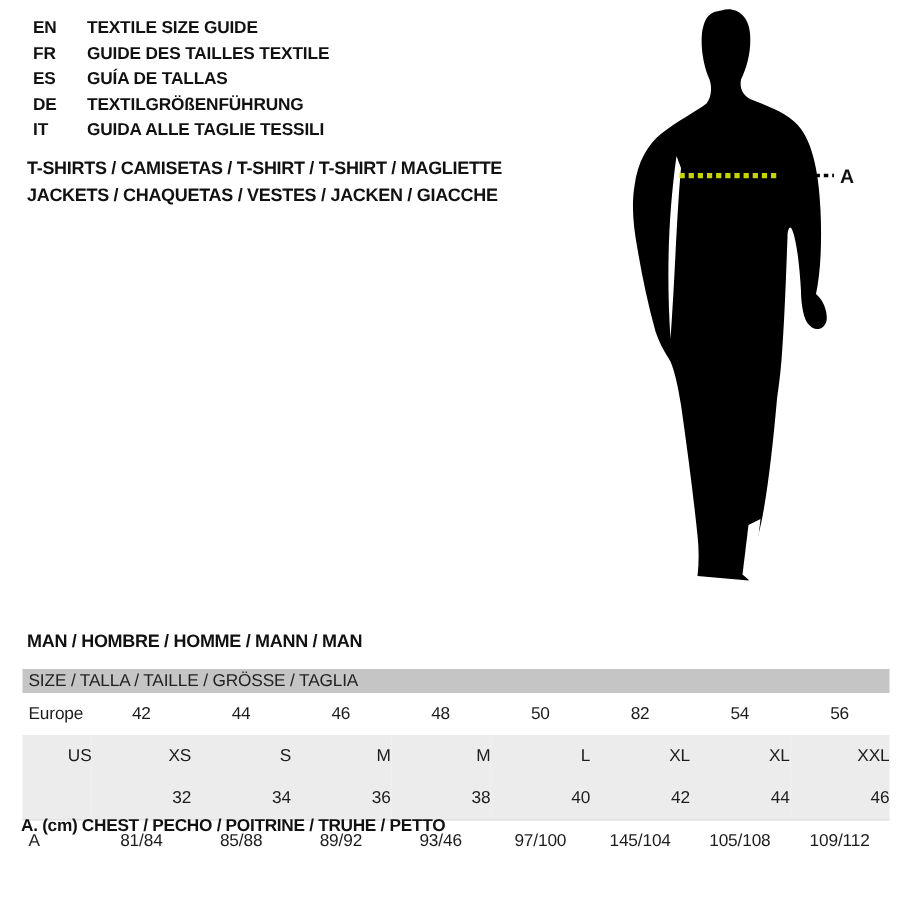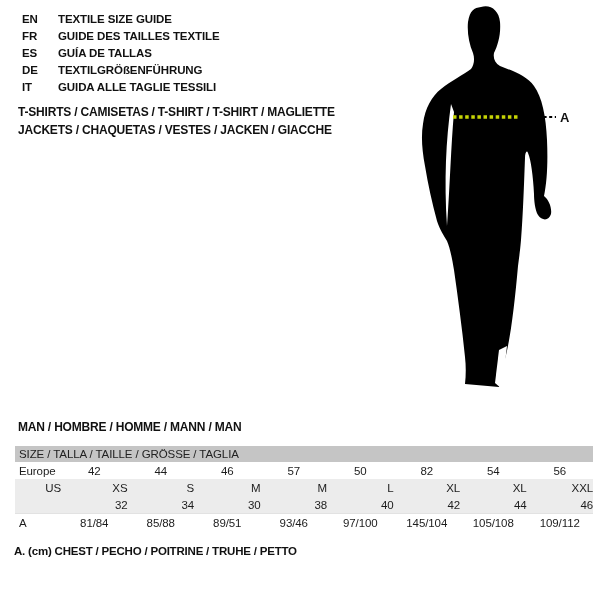--- a/index.html
+++ b/index.html
@@ -25,21 +25,21 @@
   
   .section-title{left:18px;top:420px;font-size:12px;font-weight:700;letter-spacing:-0.2px;}
 
   
   .size-table{left:15px;top:446px;width:578px;border-collapse:collapse;table-layout:fixed;
     font-size:11.5px;letter-spacing:-0.1px;color:#1c1c1c;}
   .size-table th{
     background:#c5c5c5;font-weight:400;text-align:left;padding:2px 0 2px 4px;
     height:12px;font-size:11.5px;color:#222;
   }
-  .size-table td{padding:0;height:17px;text-align:center;vertical-align:middle;}
+  .size-table td{padding:0;height:28px;text-align:center;vertical-align:middle;}
   .size-table td.row-label{text-align:left;padding-left:4px;width:46px;}
   .size-table tr.shaded td{background:#ececec;text-align:right;}
   .size-table tr.row-a td{border-top:1px solid #e2e2e2;}
 
   
   .footnote{left:14px;top:545px;font-size:11.5px;font-weight:700;letter-spacing:-0.2px;}
 
   .fig-label{font-family:"Liberation Sans","DejaVu Sans",sans-serif;font-size:13px;font-weight:600;}
 </style>
 </head>
@@ -128,53 +128,53 @@
   </colgroup>
   <tbody>
       <tr>
     <th colspan="9">SIZE / TALLA / TAILLE / GRÖSSE / TAGLIA</th>
   </tr>
   <tr>
     <td class="row-label">Europe</td>
     <td>42</td>
     <td>44</td>
     <td>46</td>
-    <td>57</td>
+    <td>48</td>
     <td>50</td>
     <td>82</td>
     <td>54</td>
     <td>56</td>
   </tr>
   <tr class="shaded">
     <td class="row-label">US</td>
     <td>XS</td>
     <td>S</td>
     <td>M</td>
     <td>M</td>
     <td>L</td>
     <td>XL</td>
     <td>XL</td>
     <td>XXL</td>
   </tr>
   <tr class="shaded">
     <td class="row-label"></td>
     <td>32</td>
     <td>34</td>
-    <td>30</td>
+    <td>36</td>
     <td>38</td>
     <td>40</td>
     <td>42</td>
     <td>44</td>
     <td>46</td>
   </tr>
   <tr class="row-a">
     <td class="row-label">A</td>
     <td>81/84</td>
     <td>85/88</td>
-    <td>89/51</td>
+    <td>89/92</td>
     <td>93/46</td>
     <td>97/100</td>
     <td>145/104</td>
     <td>105/108</td>
     <td>109/112</td>
   </tr>
 </tbody>
   </table>
 
 <div class="abs footnote">A. (cm) CHEST / PECHO / POITRINE / TRUHE / PETTO</div>

